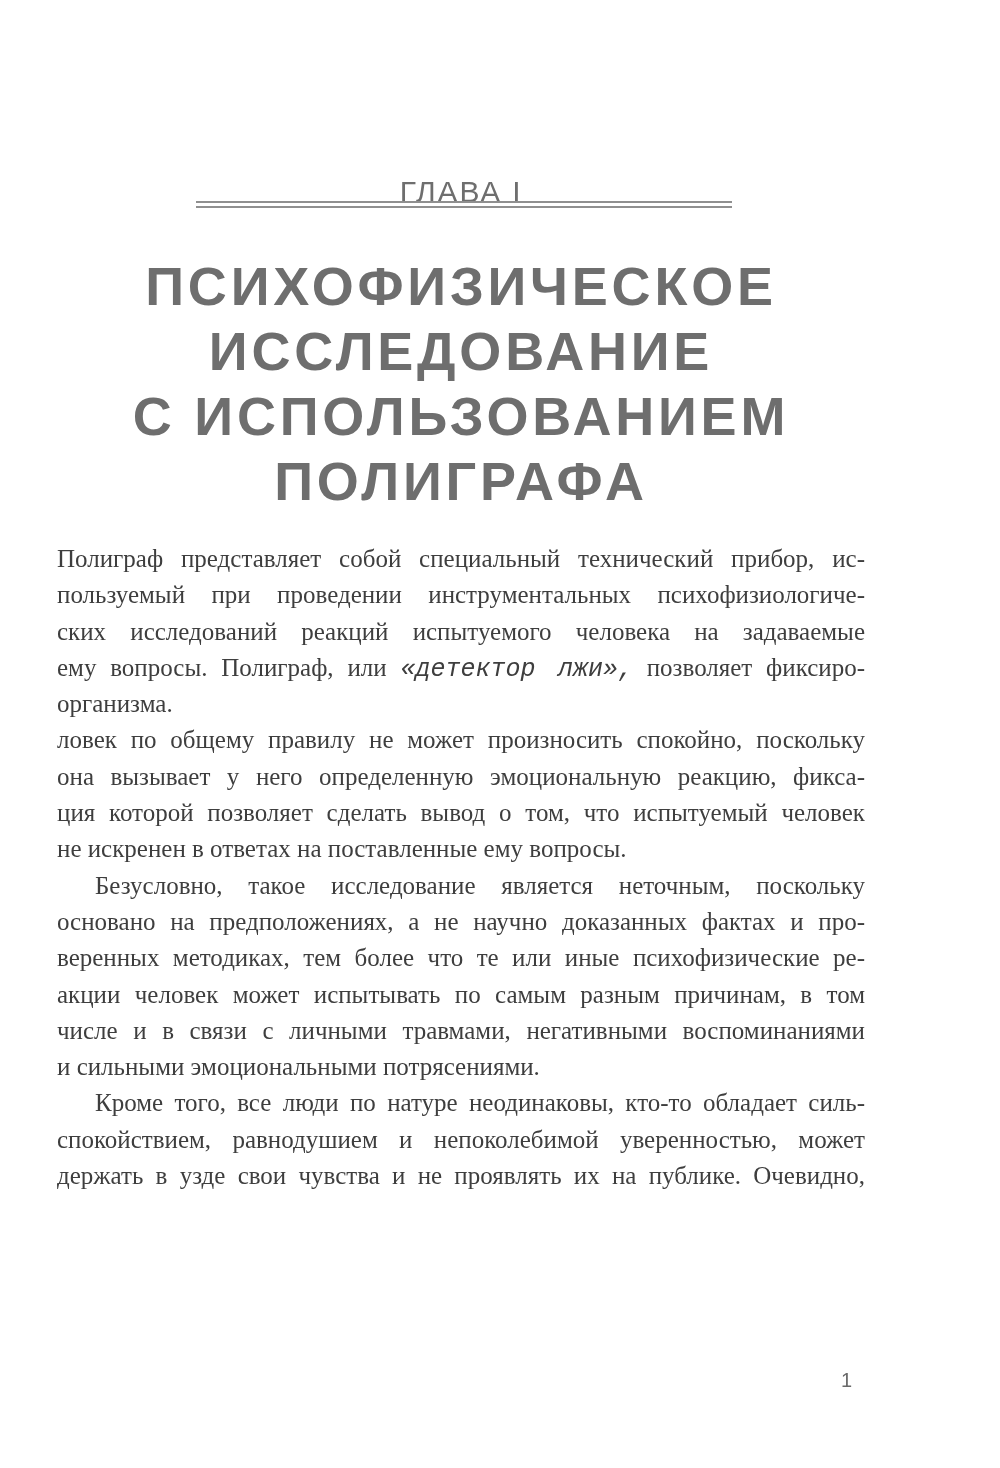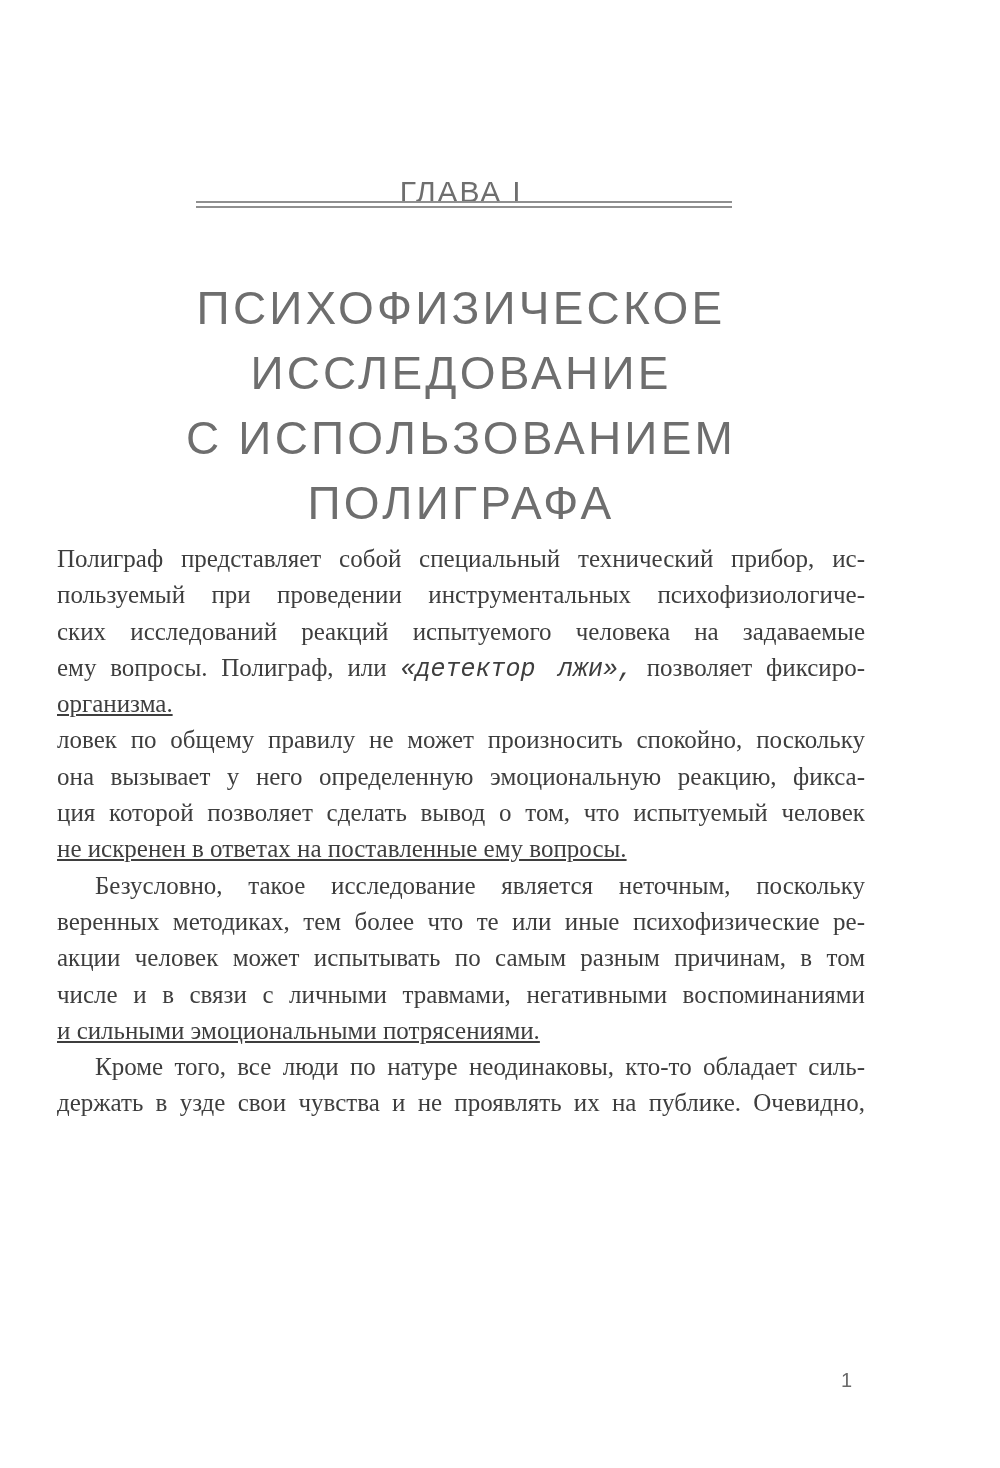--- a/index.html
+++ b/index.html
@@ -37,46 +37,46 @@
     top: 201px;
     left: 139px;
     width: 536px;
     height: 7px;
     box-sizing: border-box;
     border-top: 2px solid var(--rule-color, #8f8f8f);
     border-bottom: 2px solid var(--rule-color, #8f8f8f);
   }
   .main-title {
     position: absolute;
-    top: 276px;
+    top: 254px;
     left: 0;
     width: 100%;
     text-align: center;
     font-family: "Liberation Sans", sans-serif;
-    font-weight: 400;
-    font-size: 46px;
+    font-weight: 700;
+    font-size: 54px;
     line-height: 65px;
     letter-spacing: 0.07em;
     color: var(--heading-color, #6e6e6e);
   }
   .body-text {
     position: absolute;
     top: 541px;
     left: 0;
     width: 100%;
     font-size: 25px;
     line-height: 36.3px;
     color: var(--body-color, #3e3e3e);
   }
   .line {
     height: 36.3px;
     text-align: justify;
     text-align-last: justify;
   }
-  .line.endpara { text-align-last: left; text-decoration: underline; }
+  .line.endpara { text-align-last: left; }
   .line.indent { text-indent: 38px; }
   .it { font-style: italic; font-family: Liberation Mono, monospace; }
   .page-number {
     position: absolute;
     left: 898px;
     top: 1368px;
     width: 40px;
     text-align: left;
     font-family: "Liberation Sans", sans-serif;
     font-size: 20px;
@@ -105,25 +105,27 @@
         <div class="line">Полиграф представляет собой специальный технический прибор, ис-</div>
         <div class="line">пользуемый при проведении инструментальных психофизиологиче-</div>
         <div class="line">ских исследований реакций испытуемого человека на задаваемые</div>
         <div class="line"><span class="">ему вопросы. Полиграф, или </span><span class="it">«детектор лжи»,</span><span class=""> позволяет фиксиро-</span></div>
         <div class="line endpara">организма.</div>
         <div class="line">ловек по общему правилу не может произносить спокойно, поскольку</div>
         <div class="line">она вызывает у него определенную эмоциональную реакцию, фикса-</div>
         <div class="line">ция которой позволяет сделать вывод о том, что испытуемый человек</div>
         <div class="line endpara">не искренен в ответах на поставленные ему вопросы.</div>
         <div class="line indent">Безусловно, такое исследование является неточным, поскольку</div>
+        <div class="line">основано на предположениях, а не научно доказанных фактах и про-</div>
         <div class="line">веренных методиках, тем более что те или иные психофизические ре-</div>
         <div class="line">акции человек может испытывать по самым разным причинам, в том</div>
         <div class="line">числе и в связи с личными травмами, негативными воспоминаниями</div>
         <div class="line endpara">и сильными эмоциональными потрясениями.</div>
         <div class="line indent">Кроме того, все люди по натуре неодинаковы, кто-то обладает силь-</div>
+        <div class="line">спокойствием, равнодушием и непоколебимой уверенностью, может</div>
         <div class="line">держать в узде свои чувства и не проявлять их на публике. Очевидно,</div>
       </div>
   </div>
 
   <div class="page-number">
     <span class="page-number-inner">1</span>
   </div>
 </div>
 
 </body></html>

